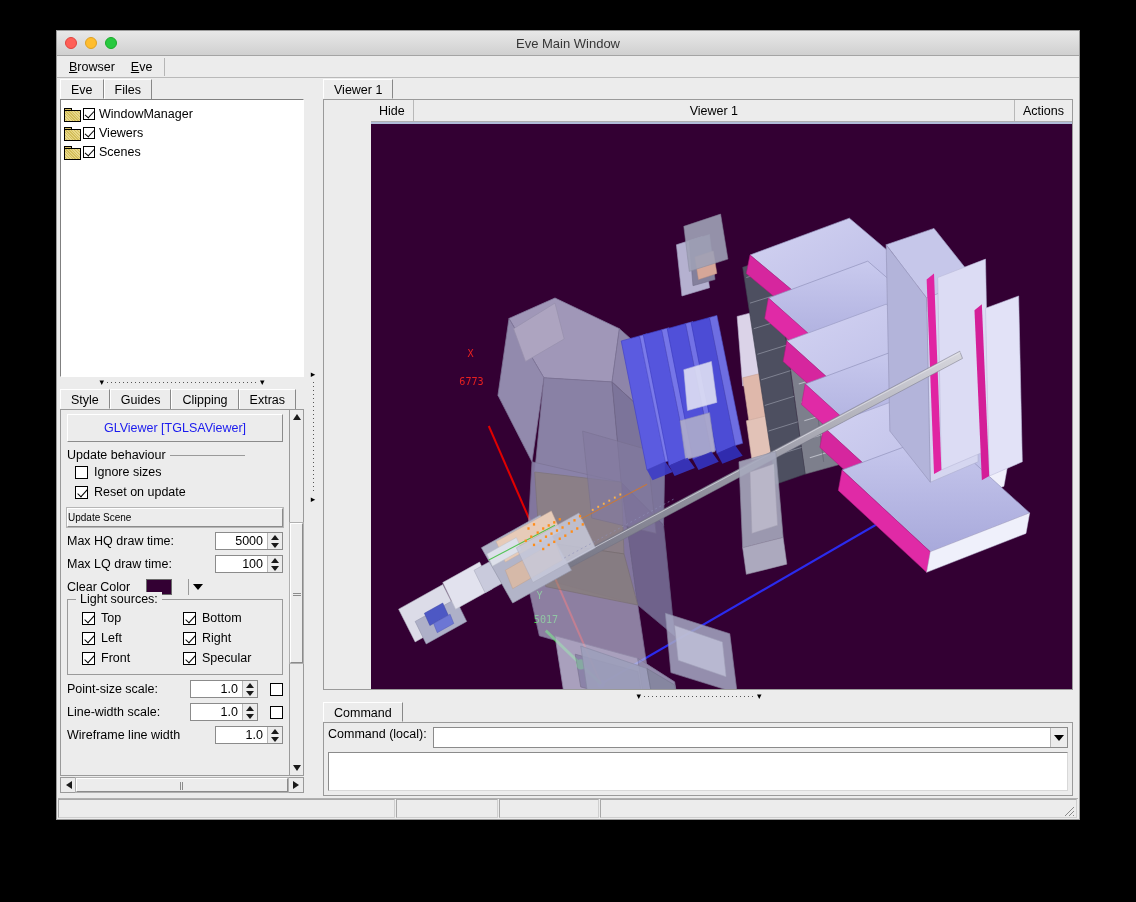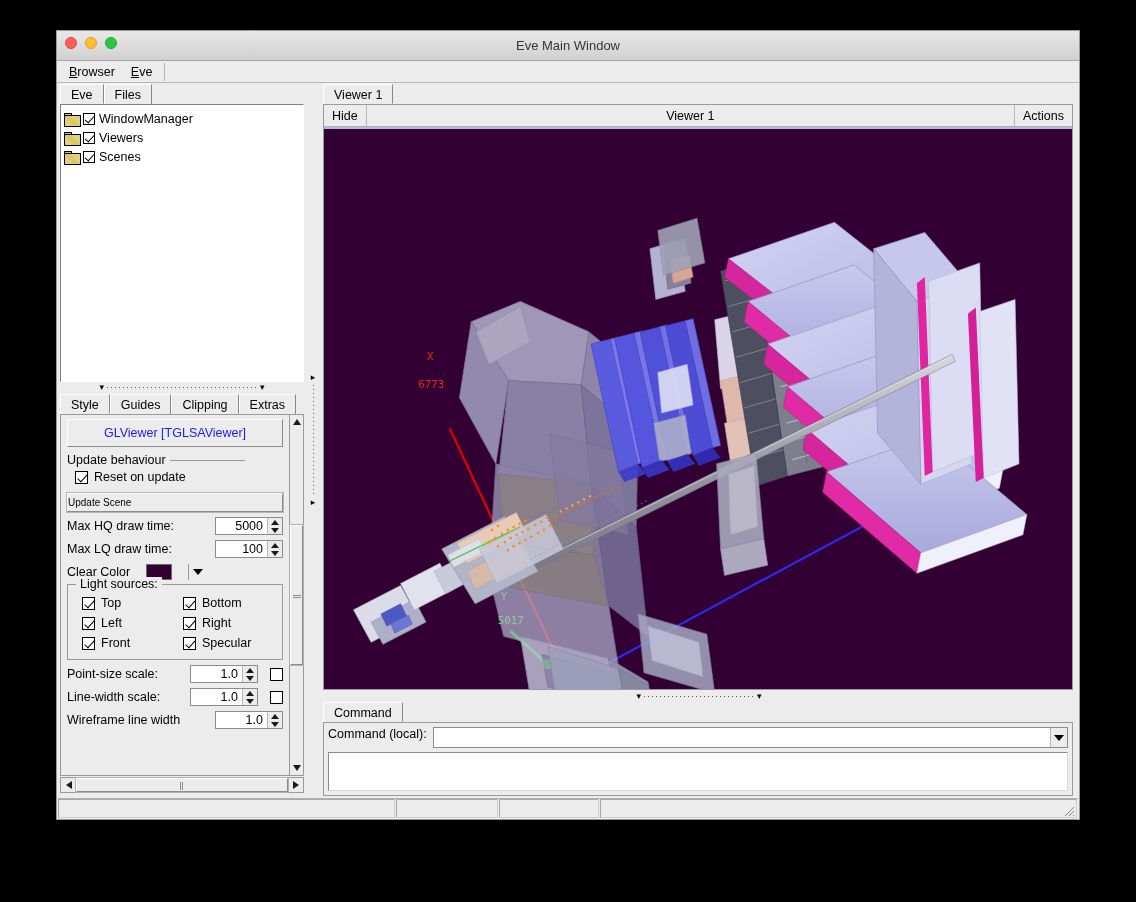--- a/index.html
+++ b/index.html
@@ -16,21 +16,21 @@
     position: absolute;
     left: 56px; top: 30px;
     width: 1024px; height: 790px;
     background: #ececec;
     border: 1px solid #9a9a9a;
     display: flex; flex-direction: column;
   }
 
   
   #titlebar {
-    height: 30px;
+    height: 25px;
     background: linear-gradient(to bottom, #e8e8e8 0%, #d0d0d0 100%);
     border-bottom: 1px solid #a4a4a4;
     position: relative;
     flex: none;
     display: flex; align-items: center;
   }
   #traffic { position: absolute; left: 8px; top: 6px; display: flex; gap: 8px; }
   .tl { width: 12px; height: 12px; border-radius: 50%; }
   .tl-close { background: #ff5f57; border: 1px solid #e0443e; }
   .tl-min   { background: #ffbd2e; border: 1px solid #dea123; }
@@ -385,20 +385,21 @@
     background: #ececec; padding-left: 4px;
   }
 
   
   #viewer-frame {
     flex: 1; min-height: 0;
     margin: 0 6px 0 4px;
     display: flex; flex-direction: column;
     border: 1px solid #9a9a9a;
     background: #ececec;
+    padding-left: 47px;
   }
   #viewer-header {
     height: 22px; flex: none;
     display: flex; align-items: stretch;
     background: #ececec;
     border-bottom: 1px solid #b0b0b0;
   }
   .vh-btn {
     font-size: 12.5px; color: #000;
     padding: 2px 7px;
@@ -575,20 +576,24 @@
 
         <div id="style-content-wrap">
           <div id="style-content">
 
             <div id="glviewer-title">GLViewer [TGLSAViewer]</div>
 
             <div class="groupbox">
               <div class="gb-title">
                 <span>Update behaviour</span>
                 <span class="rule"></span>
+              </div>
+              <div class="chk-row">
+                <span class="cb"></span>
+                <span class="chk-label">Ignore sizes</span>
               </div>
               <div class="chk-row">
                 <span class="cb checked"></span>
                 <span class="chk-label">Reset on update</span>
               </div>
             </div>
 
             <button class="btn-wide">Update Scene</button>
 
             <div class="num-row">

